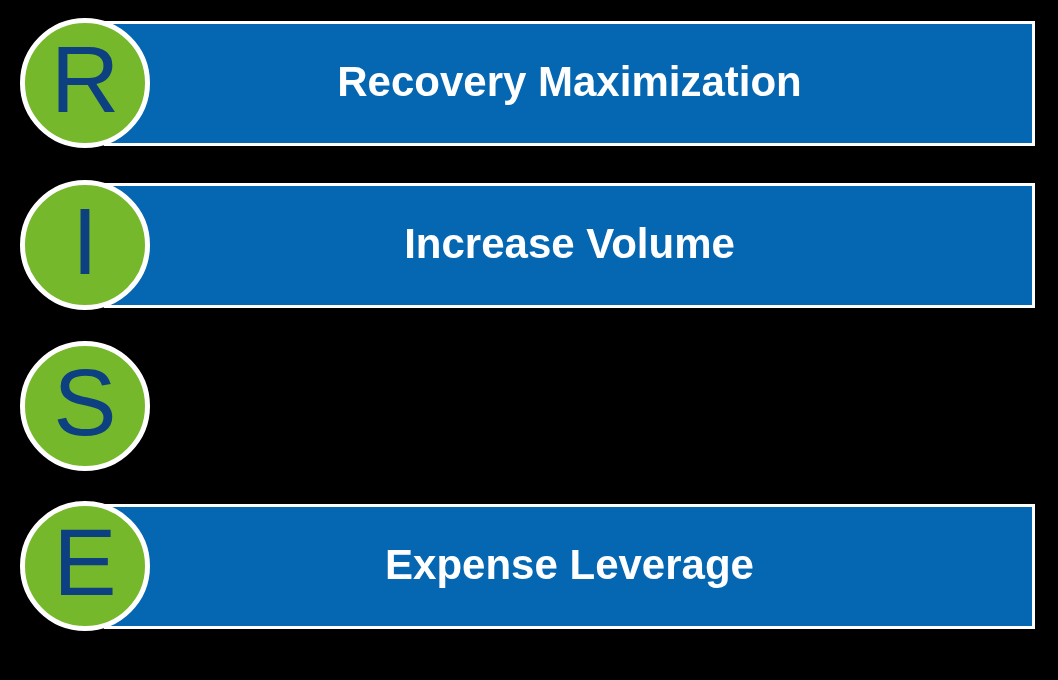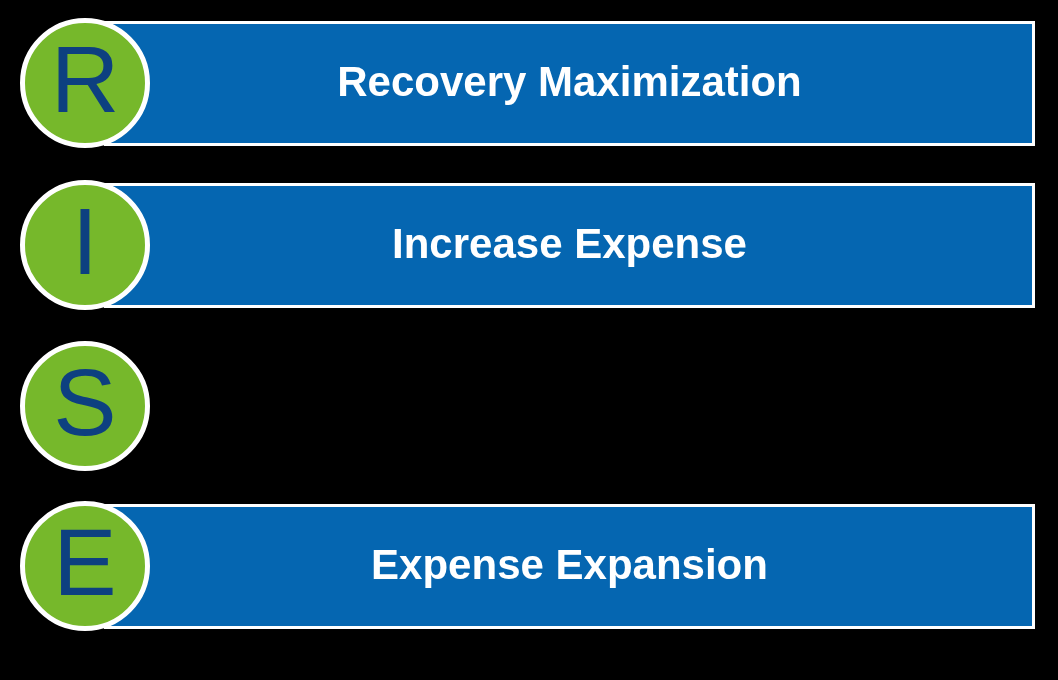--- a/index.html
+++ b/index.html
@@ -81,35 +81,35 @@
     <div class="bar">
       <span class="bar-label">Recovery Maximization</span>
     </div>
     <div class="badge">
       <span class="badge-letter">R</span>
     </div>
   </div>
 
   <div class="row r2">
     <div class="bar">
-      <span class="bar-label">Increase Expense</span>
+      <span class="bar-label">Increase Volume</span>
     </div>
     <div class="badge">
       <span class="badge-letter">I</span>
     </div>
   </div>
 
   <div class="row r3">
     <div class="badge">
       <span class="badge-letter">S</span>
     </div>
   </div>
 
   <div class="row r4">
     <div class="bar">
-      <span class="bar-label">Expense Expansion</span>
+      <span class="bar-label">Expense Leverage</span>
     </div>
     <div class="badge">
       <span class="badge-letter">E</span>
     </div>
   </div>
 
 </div>
 
 </body></html>

